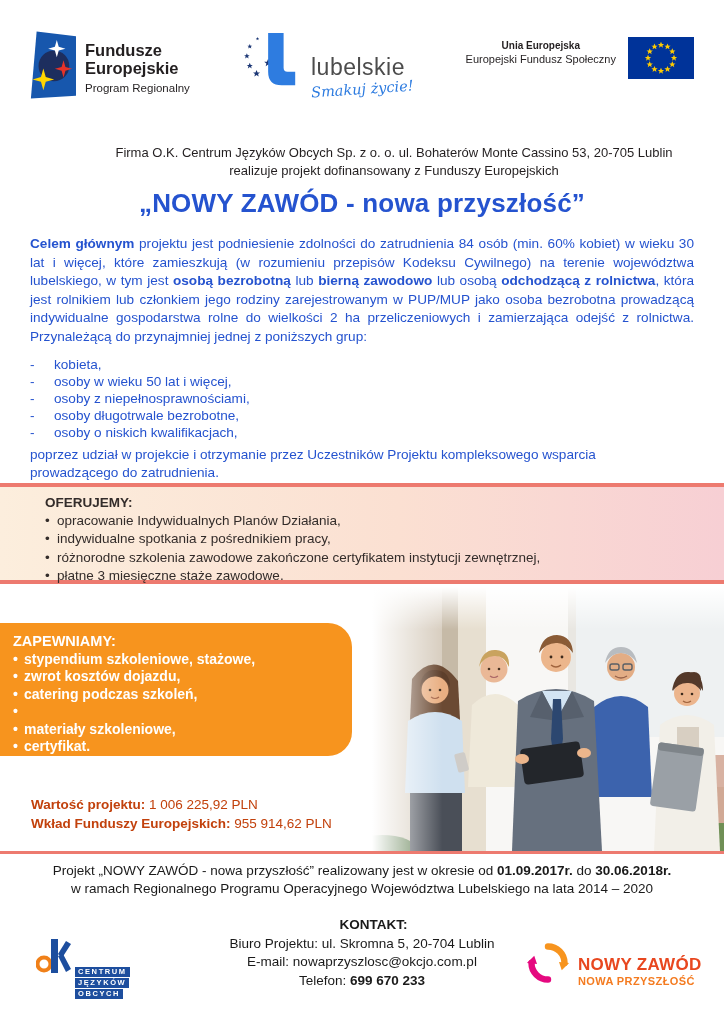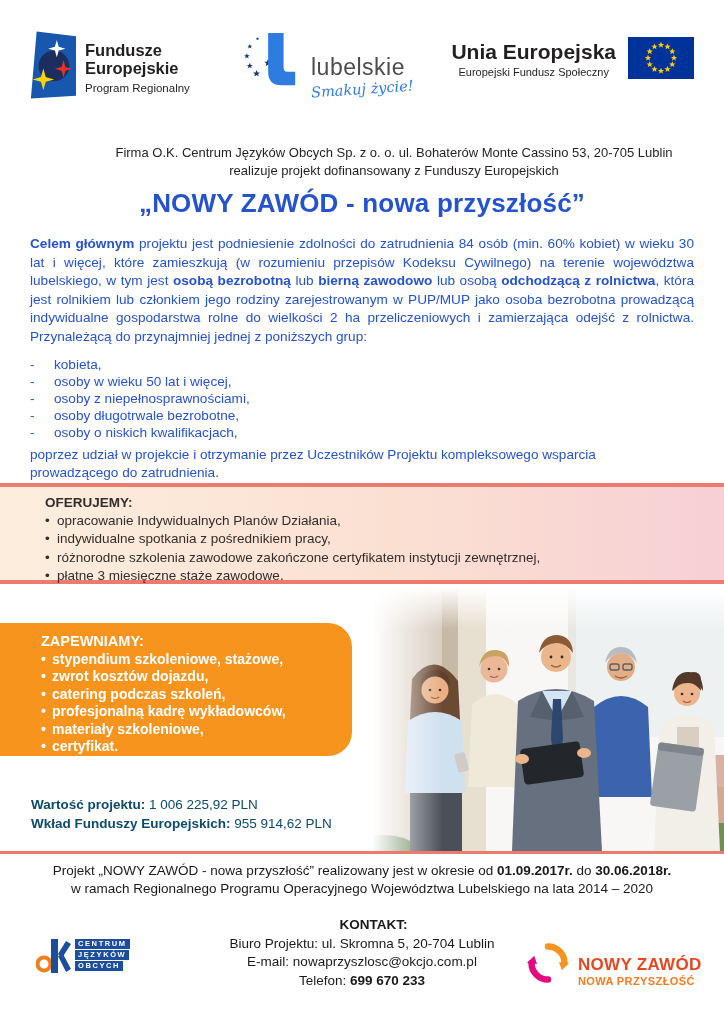--- a/index.html
+++ b/index.html
@@ -27,21 +27,21 @@
   
   .logo-fundusze{position:absolute;left:28px;top:29px;display:flex;gap:9px;align-items:flex-start;}
   .logo-fundusze .txt{padding-top:12px;}
   .logo-fundusze .t1{font-size:16.5px;font-weight:700;line-height:18px;color:#231f20;}
   .logo-fundusze .t2{font-size:11.5px;margin-top:5px;color:#231f20;}
   .logo-lubelskie{position:absolute;left:243px;top:31px;display:flex;gap:10px;align-items:flex-end;}
   .logo-lubelskie .name{font-size:23px;color:#4c4c4c;letter-spacing:.5px;line-height:24px;padding-top:6px;}
   .logo-lubelskie .tagline{font-family:"DejaVu Serif",serif;font-style:italic;font-size:14.5px;color:var(--lubelskie-blue,#2e7ce0);margin-top:2px;transform:rotate(-4deg);}
   .logo-unia{position:absolute;right:30px;top:37px;display:flex;gap:12px;align-items:flex-start;}
   .logo-unia .txt{text-align:center;padding-top:3px;}
-  .logo-unia .t1{font-size:21px;font-weight:700;color:#231f20;}
+  .logo-unia .t1{font-size:10px;font-weight:700;color:#231f20;}
   .logo-unia .t2{font-size:11px;color:#231f20;margin-top:2px;}
   
   .intro{position:absolute;left:0;top:144px;width:100%;text-align:center;font-size:13px;line-height:18px;color:#231f20;margin-left:32px;}
   .main-title{position:absolute;left:0;top:188px;width:100%;text-align:center;font-size:26px;font-weight:700;color:var(--text-blue,#2553cf);letter-spacing:.2px;}
   
   .about{position:absolute;left:30px;top:235px;width:664px;color:var(--text-blue,#2553cf);font-size:13.6px;line-height:18.6px;text-align:justify;}
   .about .b{font-weight:700;}
   .groups{position:absolute;left:30px;top:356px;width:620px;color:var(--text-blue,#2553cf);font-size:13.6px;list-style:none;}
   .groups li{display:flex;line-height:17px;}
   .groups .marker{width:24px;flex:0 0 24px;}
@@ -61,37 +61,37 @@
   
   .middle{position:absolute;left:0;top:587px;width:724px;height:264px;background:#fff;}
   .photo{position:absolute;right:0;top:0;width:352px;height:264px;}
   .photo svg{display:block;width:100%;height:100%;}
   .photo .fade{position:absolute;inset:0;
     background:linear-gradient(90deg,#fff 0%,rgba(255,255,255,0) 20%),
                linear-gradient(180deg,#fff 0%,rgba(255,255,255,0) 16%);}
   .provide-box{
     position:absolute;left:0;top:36px;width:352px;height:133px;
     background:var(--accent-orange,#f7941e);border-radius:0 24px 24px 0;
-    color:#fff;padding:10px 10px 0 41px;
+    color:#fff;padding:10px 10px 0 13px;
   }
   .provide-box .provide-title{font-size:14.5px;font-weight:700;line-height:17.5px;}
   .provide-box ul{list-style:none;}
   .provide-box li{display:flex;font-size:14px;font-weight:600;line-height:17.5px;}
   .provide-box .marker{width:11px;flex:0 0 11px;}
-  .budget{position:absolute;left:31px;top:208px;font-size:13.5px;line-height:19px;color:#0c4a6e;}
+  .budget{position:absolute;left:31px;top:208px;font-size:13.5px;line-height:19px;color:#c2410c;}
   .budget .lbl{font-weight:700;}
   
   .divider{position:absolute;left:0;top:851px;width:724px;height:3px;background:var(--divider-salmon,#ed7a6f);}
   .footer-text{position:absolute;left:0;top:862px;width:100%;text-align:center;font-size:13.5px;line-height:18px;color:#1a1a1a;}
   .footer-text .b{font-weight:700;}
   .contact{position:absolute;left:0;top:916px;width:100%;text-align:center;font-size:13.5px;line-height:18.5px;color:#1a1a1a;}
   .contact .contact-title{font-weight:700;padding-left:23px;}
   .contact .b{font-weight:700;}
   .logo-ok{position:absolute;left:36px;top:938px;display:flex;gap:3px;align-items:flex-start;}
-  .logo-ok .strips{display:flex;flex-direction:column;gap:1px;padding-top:1px;}
+  .logo-ok .strips{display:flex;flex-direction:column;gap:1px;padding-top:1px;margin-top:28px;}
   .logo-ok .strip{background:var(--ok-blue,#1d4e9e);color:#fff;font-size:7.5px;font-weight:700;letter-spacing:1.6px;line-height:10px;padding:0 3px;width:max-content;}
   .logo-nz{position:absolute;left:526px;top:941px;display:flex;gap:8px;align-items:flex-end;}
   .logo-nz .t1{font-size:17px;font-weight:800;color:var(--nz-red,#e8471f);letter-spacing:.3px;line-height:19px;}
   .logo-nz .t2{font-size:11px;font-weight:700;color:var(--nz-orange,#f47b20);letter-spacing:.4px;line-height:15px;}
 </style>
 </head>
 <body>
 
 <div class="page">
 
@@ -298,21 +298,20 @@
         <li>
             <span class="marker">•</span>
             <span>zwrot kosztów dojazdu,</span>
           </li>
         <li>
             <span class="marker">•</span>
             <span>catering podczas szkoleń,</span>
           </li>
         <li>
             <span class="marker">•</span>
-            <span>profesjonalną kadrę wykładowców,</span>
           </li>
         <li>
             <span class="marker">•</span>
             <span>materiały szkoleniowe,</span>
           </li>
         <li>
             <span class="marker">•</span>
             <span>certyfikat.</span>
           </li>
       </ul>

